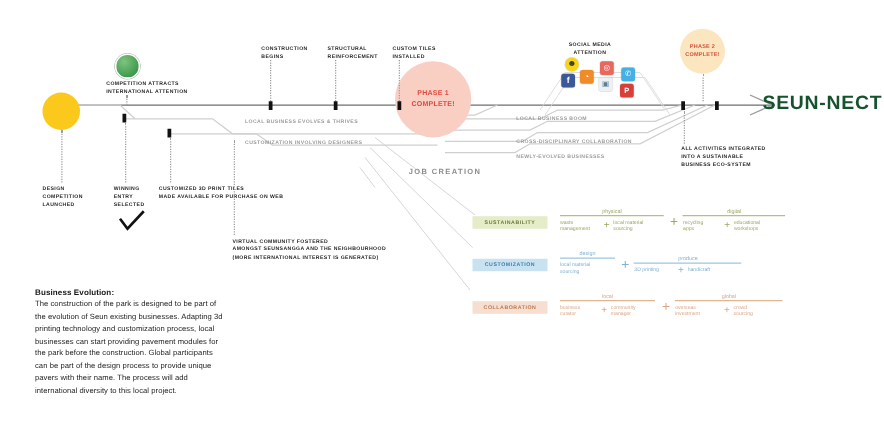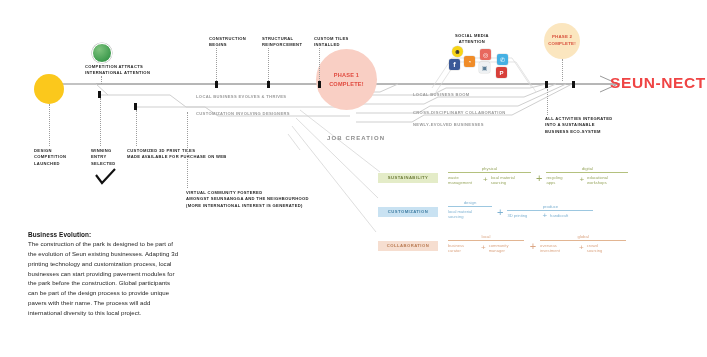--- a/index.html
+++ b/index.html
@@ -15,21 +15,21 @@
   .sm-icon{position:absolute;width:11px;height:11px;border-radius:2px;display:flex;
            align-items:center;justify-content:center;font-size:7px;color:#fff;font-weight:700;
            box-shadow:0 0 0 .5px rgba(0,0,0,.12);}
   .catlabel{font-size:4.2px;font-weight:700;letter-spacing:.45px;text-transform:uppercase;
             text-align:center;padding:2.6px 0;}
   .grp{font-size:4.3px;text-align:center;}
   .item{font-size:4.1px;line-height:1.35;text-align:left;}
   .plus{font-size:8px;line-height:1;font-weight:300;}
   .bizhead{font-size:6.4px;font-weight:700;color:#141414;letter-spacing:.1px;}
   .bizbody{font-size:6.1px;line-height:1.62;color:#242424;letter-spacing:.05px;}
-  .title{font-size:15.5px;font-weight:700;letter-spacing:.6px;color:#ef4444;}
+  .title{font-size:15.5px;font-weight:700;letter-spacing:.6px;color:#14532d;}
   .jobc{font-size:6px;letter-spacing:1.1px;color:#8d8d8d;font-weight:600;}
   .ph1{font-size:5.6px;font-weight:700;color:#e04a3f;text-align:center;line-height:1.45;letter-spacing:.2px;}
   .ph2{font-size:4.4px;font-weight:700;color:#d8503c;text-align:center;line-height:1.5;letter-spacing:.2px;}
 </style>
 </head>
 <body>
 
 <svg class="abs" style="left:0;top:0;width:707px;height:357px;">
 
   <g>

